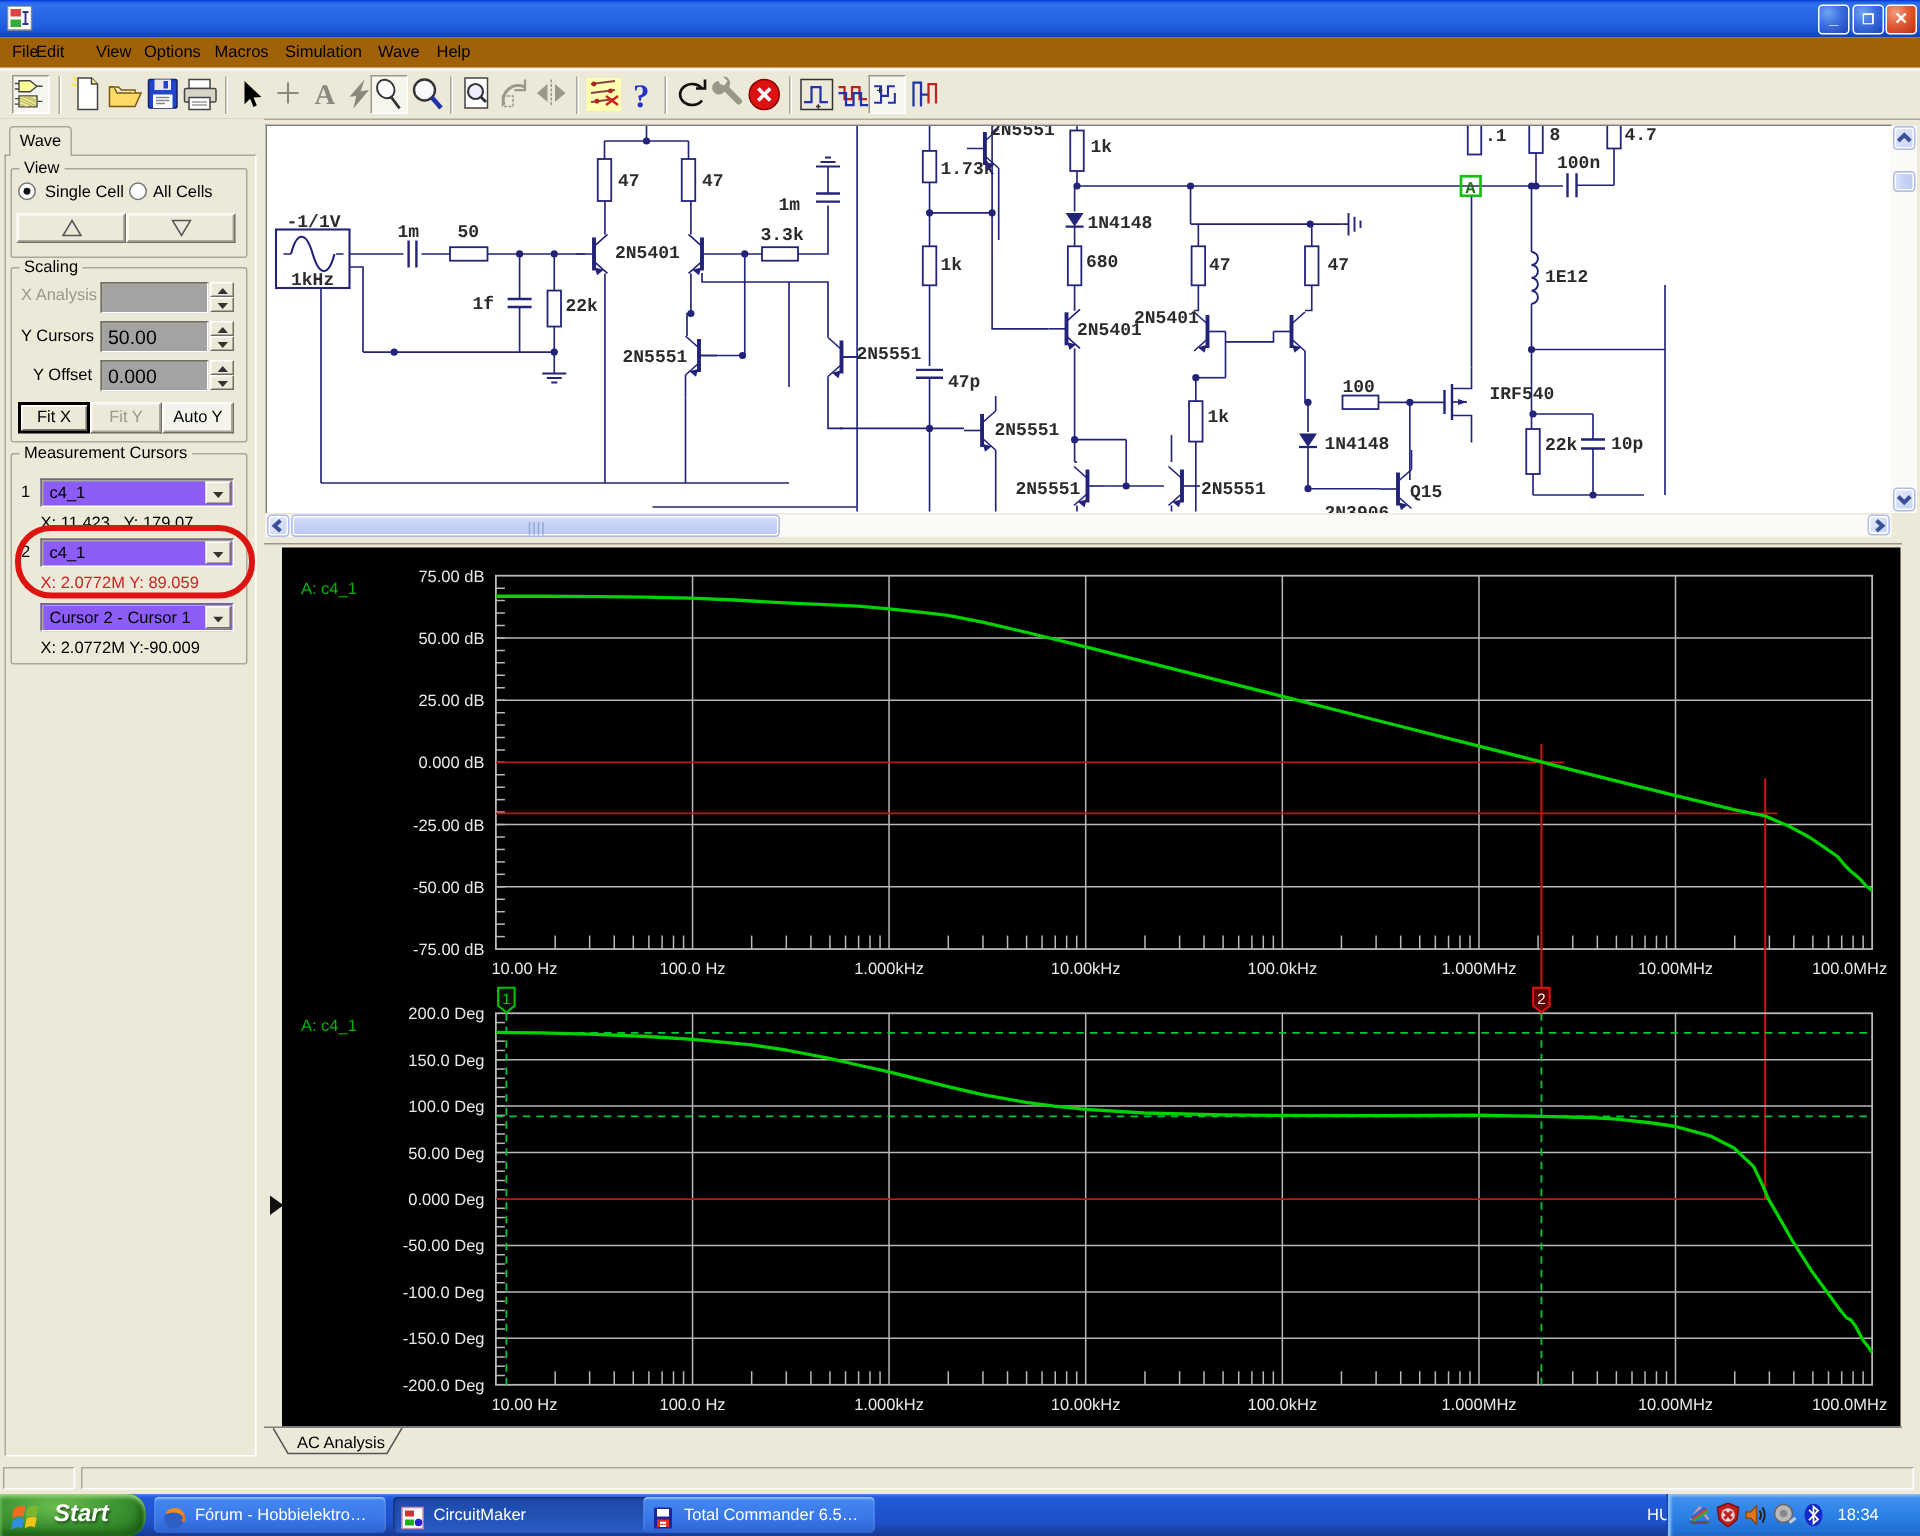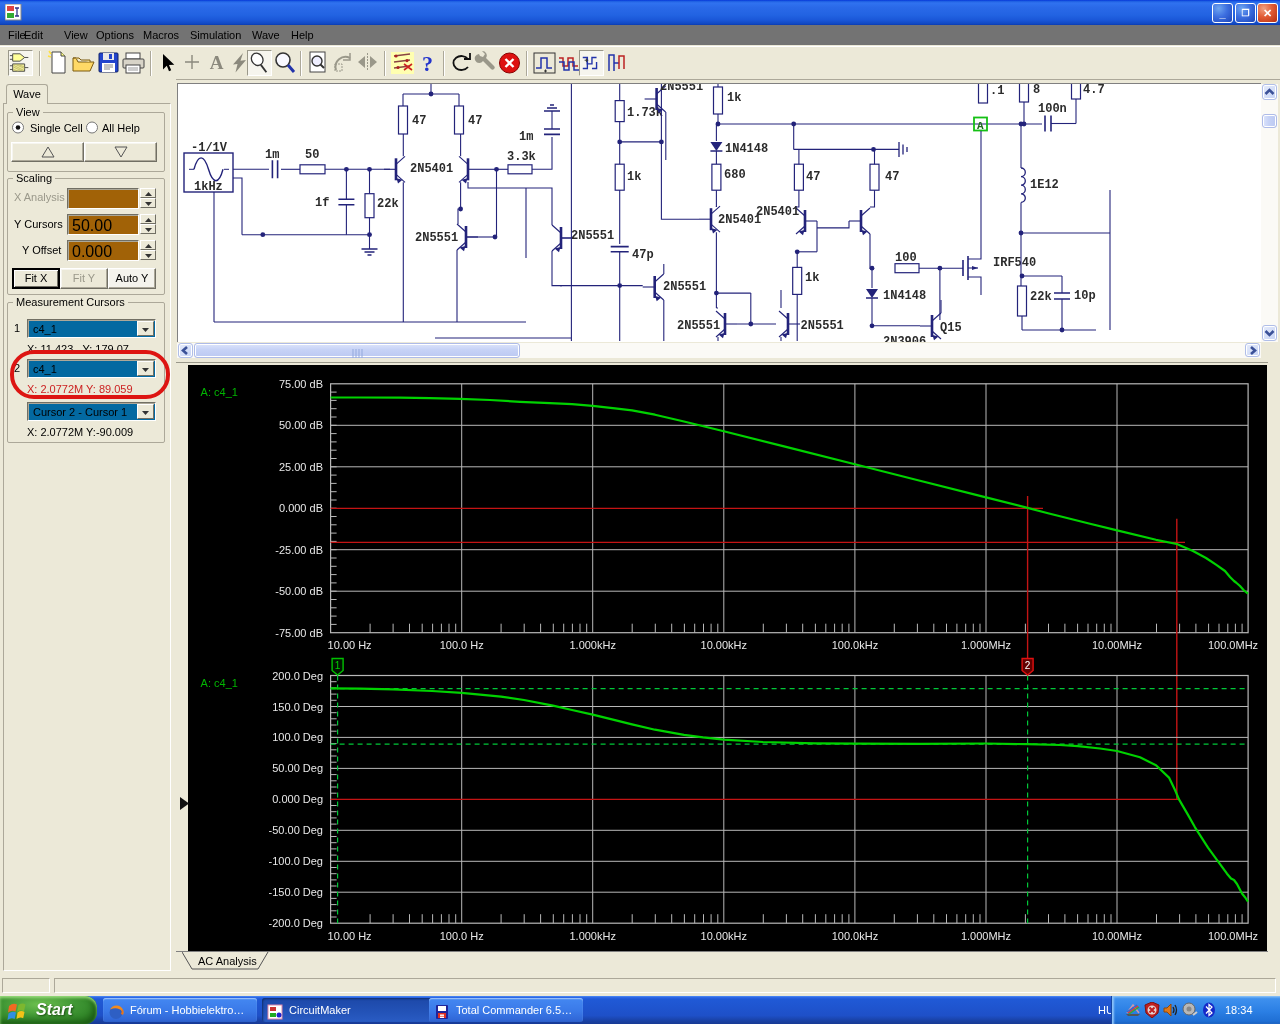--- a/index.html
+++ b/index.html
@@ -5,39 +5,39 @@
 html,body{width:1280px;height:1024px;overflow:hidden;font-family:"Liberation Sans",sans-serif}
 body{position:relative;background:#ece9d8}
 .abs{position:absolute}
 
 #title{left:0;top:0;width:1280px;height:25px;background:linear-gradient(180deg,#0831d9 0%,#1558e0 4%,#2a6ae8 8%,#2f71ef 14%,#2a69e8 30%,#2263e2 60%,#1a57d8 80%,#1048c2 95%,#0b3bb0 100%);color:#fff;font-weight:bold;font-size:13px}
 #title .txt{position:absolute;left:28px;top:5px;text-shadow:1px 1px 1px #10247a;white-space:nowrap}
 .tbtn{position:absolute;top:3px;width:21px;height:20px;border-radius:3px;border:1px solid #fff;font-size:11px;color:#fff;text-align:center;line-height:18px}
 .tbtn.b{background:radial-gradient(circle at 30% 25%,#6ea5f0 0%,#3d6fe0 45%,#1c44b8 100%)}
 .tbtn.r{background:radial-gradient(circle at 30% 25%,#f0a080 0%,#e25c35 45%,#b52e10 100%)}
 
-#menu{left:0;top:25px;width:1280px;height:21px;background:#737373;font-size:11px;color:#000;border-bottom:1px solid #ece9d8}
+#menu{left:0;top:25px;width:1280px;height:21px;background:#a16207;font-size:11px;color:#000;border-bottom:1px solid #ece9d8}
 #menu span{position:absolute;top:4px}
 
 #tools{left:0;top:46px;width:1280px;height:33px;background:#ece9d8;border-top:1px solid #fff}
 .tsep{position:absolute;top:4px;width:2px;height:25px;border-left:1px solid #aca899;border-right:1px solid #fff}
 .tico{position:absolute;top:3px;width:25px;height:26px}
 
 #lpanel{left:0;top:79px;width:176px;height:896px;background:#ece9d8}
 .panelbox{position:absolute;border:1px solid;border-color:#aca899 #fff #fff #aca899}
 #wavetab{left:6px;top:84px;width:42px;height:20px;background:#ece9d8;border:1px solid #aca899;border-bottom:none;border-radius:3px 3px 0 0;font-size:11px;text-align:center;line-height:19px}
 .gbox{position:absolute;border:1px solid #aca899;border-radius:2px}
 .gbox .cap{position:absolute;top:-7px;left:5px;background:#ece9d8;padding:0 3px;font-size:11px}
 .f11{font-size:11px}
 .btn{position:absolute;background:#ece9d8;border:1px solid;border-color:#fff #716f64 #716f64 #fff;box-shadow:inset -1px -1px 0 #aca899,inset 1px 1px 0 #f6f5ef;font-size:11px;text-align:center}
-.tbox{position:absolute;background:#a16207;border:1px solid;border-color:#716f64 #fff #fff #716f64;box-shadow:inset 1px 1px 0 #aca899;font-size:16px;padding:2px 0 0 4px}
+.tbox{position:absolute;background:#a3a3a3;border:1px solid;border-color:#716f64 #fff #fff #716f64;box-shadow:inset 1px 1px 0 #aca899;font-size:13px;padding:2px 0 0 4px}
 .spin{position:absolute;width:16px}
 .spin div{position:absolute;left:0;width:16px;height:10px;background:#ece9d8;border:1px solid;border-color:#fff #716f64 #716f64 #fff}
 .arr{position:absolute}
-.combo{position:absolute;background:#0369a1;border:1px solid;border-color:#716f64 #fff #fff #716f64;box-shadow:inset 1px 1px 0 #aca899;font-size:11px}
+.combo{position:absolute;background:#8b5cf6;border:1px solid;border-color:#716f64 #fff #fff #716f64;box-shadow:inset 1px 1px 0 #aca899;font-size:11px}
 .combo .dd{position:absolute;right:1px;top:1px;bottom:1px;width:17px;background:#ece9d8;border:1px solid;border-color:#fff #716f64 #716f64 #fff}
 .combo .tx{position:absolute;left:5px;top:3px}
 
 #schem{left:176px;top:80px;width:1092px;height:280px;background:#ece9d8}
 
 .sbbtn{position:absolute;background:linear-gradient(135deg,#e6ecfb 0%,#c6d3f5 100%);border:1px solid #b0bee8;border-radius:3px;text-align:center;box-shadow:inset 0 0 0 1px #fff}
 .sbbtn svg{display:block;margin:1px auto 0}
 .sbtrack{position:absolute;background:#fbfaf6}
 .sbthumbh{position:absolute;background:linear-gradient(180deg,#dce4fa 0%,#c6d2f6 45%,#bcc9f2 100%);border:1px solid #aebbe8;border-radius:3px;box-shadow:inset 0 0 0 1px #fff}
 .sbthumbv{position:absolute;background:linear-gradient(90deg,#dce4fa 0%,#c6d2f6 45%,#bcc9f2 100%);border:1px solid #aebbe8;border-radius:3px;box-shadow:inset 0 0 0 1px #fff}
@@ -198,21 +198,21 @@
 
 <div class="abs gbox" style="left:7px;top:112px;width:158px;height:60px">
     <span class="cap">View</span>
   </div>
 <svg class="abs" style="left:11px;top:121px" width="100" height="13">
   <circle cx="7" cy="6.5" r="5.5" fill="#fff" stroke="#777"></circle>
     <circle cx="7" cy="6.5" r="2.3" fill="#111"></circle>
   <circle cx="81" cy="6.5" r="5.5" fill="#fff" stroke="#777"></circle>
 </svg>
 <div class="abs f11" style="left:30px;top:122px">Single Cell</div>
-<div class="abs f11" style="left:102px;top:122px">All Help</div>
+<div class="abs f11" style="left:102px;top:122px">All Cells</div>
 <div class="abs btn" style="left:11px;top:142px;width:73px;height:20px"><svg width="14" height="12" style="margin-top:3px">
       <path d="M7,1 L13,11 L1,11 z" fill="none" stroke="#555"></path>
     </svg></div>
 <div class="abs btn" style="left:84px;top:142px;width:73px;height:20px"><svg width="14" height="12" style="margin-top:3px">
       <path d="M1,1 L13,1 L7,11 z" fill="none" stroke="#555"></path>
     </svg></div>
 
 <div class="abs gbox" style="left:7px;top:178px;width:158px;height:117px">
     <span class="cap">Scaling</span>
   </div>

